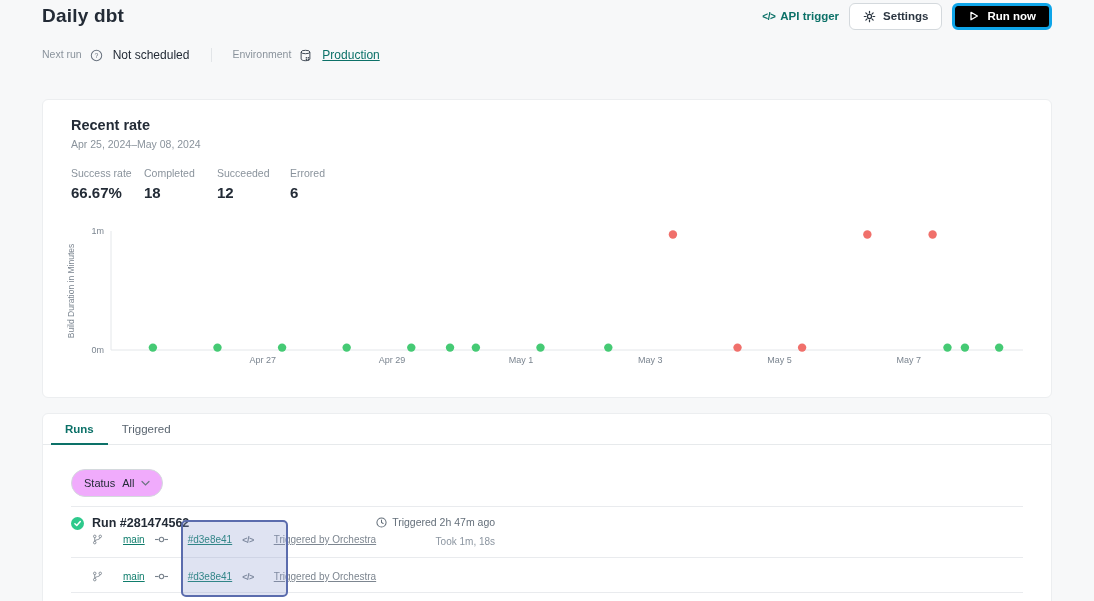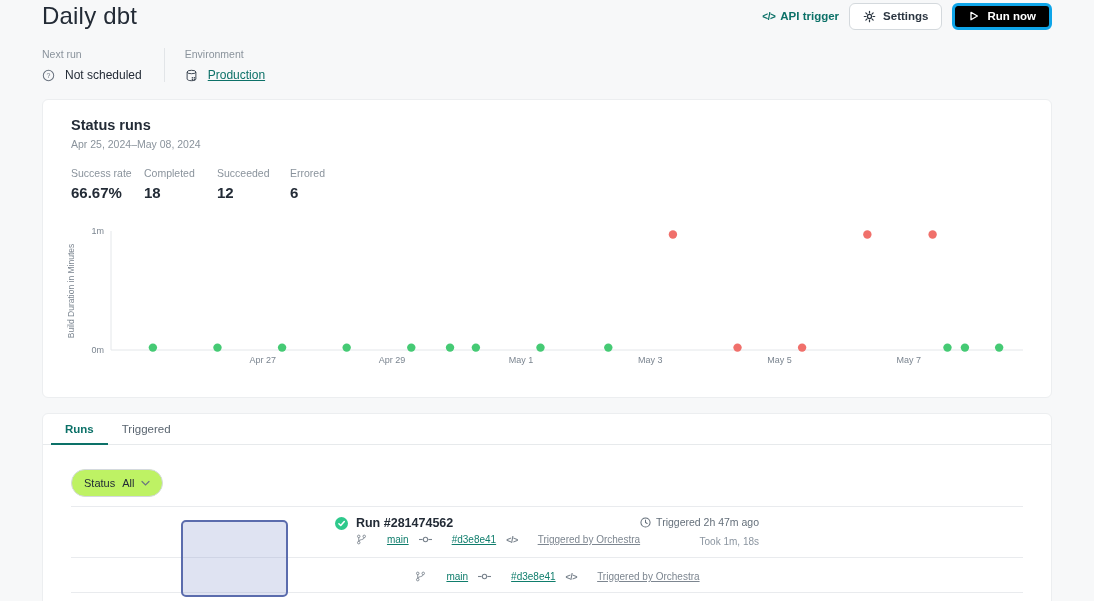--- a/index.html
+++ b/index.html
@@ -2,33 +2,33 @@
 <html><head>
 <meta charset="utf-8">
 <style>
   html,body{margin:0;padding:0;background:#f7f8f9;}
   #app{position:relative;width:1094px;height:601px;background:#f7f8f9;
        font-family:"Liberation Sans",sans-serif;color:#232b36;overflow:hidden;}
 
   
   .page-header{position:absolute;left:42px;right:42px;top:0;height:32px;
                display:flex;align-items:center;justify-content:space-between;}
-  .page-title{font-size:24px;font-weight:normal;letter-spacing:.2px;}
+  .page-title{font-size:19px;font-weight:bold;letter-spacing:.2px;}
   .header-actions{display:flex;align-items:center;gap:10px;}
   .api-trigger{display:flex;align-items:center;gap:5px;color:#0c7168;
                font-size:11.5px;font-weight:600;cursor:pointer;}
   .code-glyph{font-size:10px;font-weight:700;letter-spacing:-.5px;}
   .btn{display:flex;align-items:center;gap:7px;height:27px;padding:0 13px;
        border-radius:6px;font-size:11.5px;font-weight:600;cursor:pointer;box-sizing:border-box;}
   .btn-settings{background:#fff;border:1px solid #d4d9dd;color:#2b3540;}
   .btn-run{background:#000000;border:3px solid #0ea5e9;color:#fff;}
 
   
   .meta-row{position:absolute;left:42px;top:48px;display:flex;align-items:stretch;}
-  .meta-group{display:flex;flex-direction:column;gap:8px;}
+  .meta-group{display:flex;flex-direction:row;gap:8px;}
   .meta-label{font-size:10.5px;color:#8a939c;}
   .meta-value{display:flex;align-items:center;gap:10px;font-size:12px;color:#232b36;}
   .meta-divider{width:1px;background:#e2e5e8;margin:0 20px 0 22px;}
   .env-link{color:#0c7168;text-decoration:underline;cursor:pointer;}
 
   
   .card{position:absolute;left:42px;width:1010px;background:#fff;
         border:1px solid #eceef0;border-radius:6px;box-sizing:border-box;}
   #card-recent{top:99px;height:299px;}
   #card-runs{top:413px;height:200px;}
@@ -46,23 +46,23 @@
   .tab-bar{display:flex;align-items:stretch;height:30px;border-bottom:1px solid #e7eaec;padding-left:8px;}
   .tab{display:flex;align-items:center;padding:0 14px;font-size:11.5px;color:#5a6570;
        cursor:pointer;position:relative;}
   .tab.active{color:#0c7168;font-weight:700;}
   .tab.active::after{content:"";position:absolute;left:0;right:0;bottom:-1px;height:2px;background:#0c7168;}
 
   
   .runs-content{padding:0 28px;}
   .status-filter{margin-top:24px;display:inline-flex;align-items:center;gap:7px;height:28px;
                  padding:0 12px;border:1px solid #d4d9dd;border-radius:14px;font-size:11px;
-                 cursor:pointer;background:#bef264;box-sizing:border-box;}
+                 cursor:pointer;background:#f0abfc;box-sizing:border-box;}
   .run-list{margin-top:9px;border-top:1px solid #e9ebee;}
-  .run-row{display:flex;justify-content:center;align-items:flex-start;
+  .run-row{display:flex;justify-content:flex-start;align-items:flex-start;
            padding:9px 0 10px;border-bottom:1px solid #e9ebee;cursor:pointer;}
   .run-title-line{display:flex;align-items:center;gap:8px;}
   .run-name{font-size:12.5px;font-weight:bold;}
   .run-sub-line{display:flex;align-items:center;gap:10px;margin-left:21px;margin-top:4px;}
   .link-item{display:flex;align-items:center;gap:20px;}
   .run-link{font-size:10px;color:#0f7d6c;text-decoration:underline;cursor:pointer;}
   .trigger-link{font-size:10px;color:#7d8690;text-decoration:underline;cursor:pointer;}
   .code-gray{font-size:9px;font-weight:700;color:#78828c;letter-spacing:-.5px;}
   .run-right{text-align:right;}
   .triggered-line{display:flex;align-items:center;gap:5px;font-size:10.5px;color:#646f7a;justify-content:flex-end;}
@@ -137,21 +137,21 @@
               <rect x="10.8" y="12.4" width="1.7" height="1.7" fill="#3a4450"></rect>
             </svg>
         </span>
         <span class="env-link">Production</span>
       </div>
     </div>
   </div>
 
   <div class="card" id="card-recent">
     <div class="card-inner">
-      <div class="card-title">Status runs</div>
+      <div class="card-title">Recent rate</div>
       <div class="date-range">Apr 25, 2024–May 08, 2024</div>
       <div class="stats-row">
         <div class="stat">
           <div class="stat-label">Success rate</div>
           <div class="stat-value">66.67%</div>
         </div>
         <div class="stat">
           <div class="stat-label">Completed</div>
           <div class="stat-value">18</div>
         </div>

